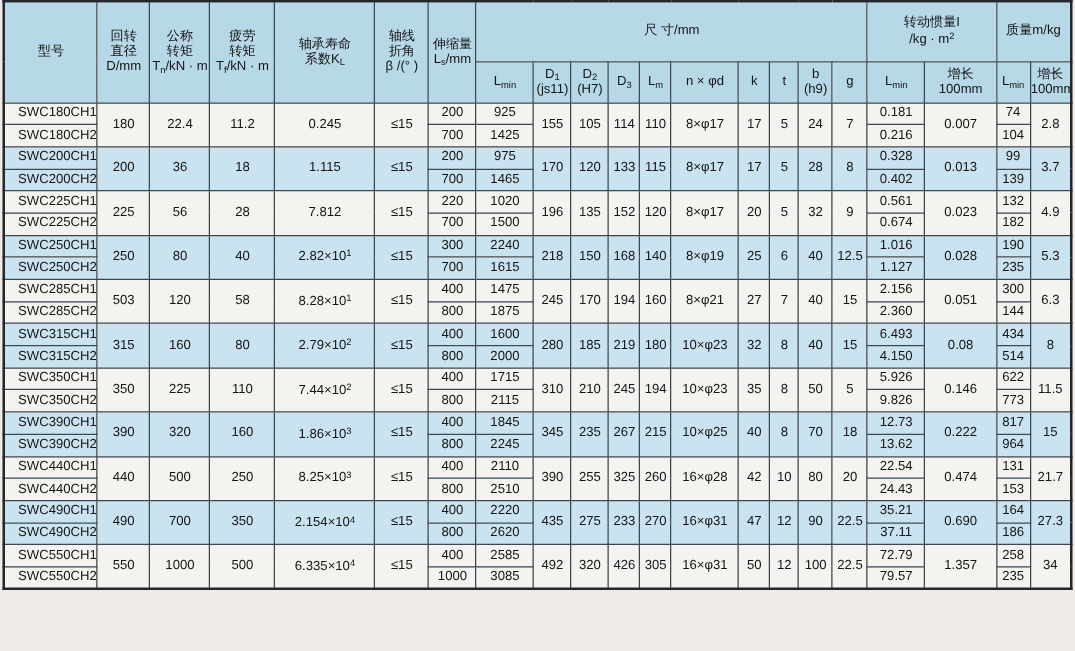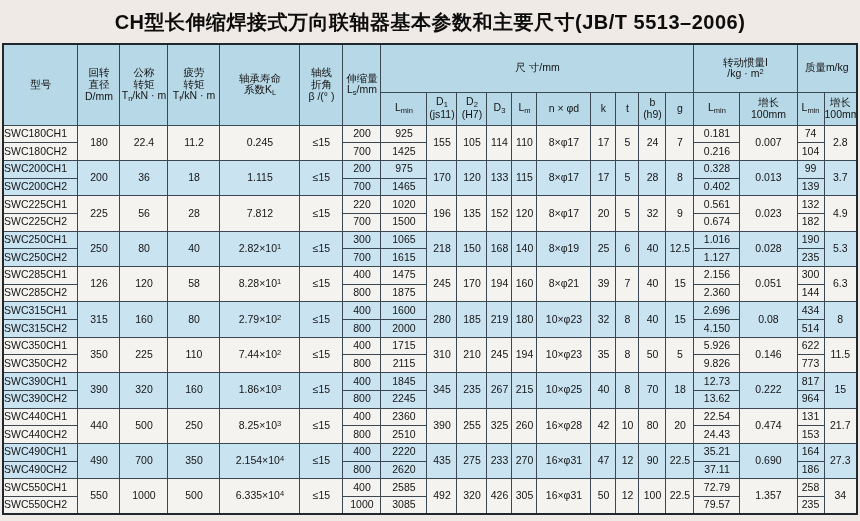--- a/index.html
+++ b/index.html
@@ -38,30 +38,29 @@
   thead th {
     background: var(--header-bg, #b7d8e7);
     font-weight: normal;
     font-size: 10.5px;
   }
   thead tr.top { height: 48px; }
   thead tr.sub { height: 33px; }
   tr.data { height: 17.7px; }
   tr.plain td { background: var(--plain-row-bg, #f5f3f0); }
   tr.blue td { background: var(--stripe-bg, #c9e3f1); }
-  td.model { text-align: left; padding-left: 0; }
+  td.model { text-align: right; padding-left: 0; }
   sub { font-size: 7.5px; line-height: 1; vertical-align: -2px; }
   sup { font-size: 7.5px; line-height: 1; vertical-align: 3px; }
   .hline { display: block; }
 </style>
 </head>
 <body>
 
 <div class="page">
-  <div class="title">CH型长伸缩焊接式万向联轴器基本参数和主要尺寸(JB/T 5513–2006)</div>
 
   <table>
     <colgroup>
       <col style="width:75px">
         <col style="width:42px">
         <col style="width:48px">
         <col style="width:52px">
       <col style="width:80px">
         <col style="width:43px">
         <col style="width:38px">
@@ -242,21 +241,21 @@
           <td>182</td>
         </tr>
         <tr class="data blue">
           <td class="model">SWC250CH1</td>
           <td rowspan="2">250</td>
           <td rowspan="2">80</td>
           <td rowspan="2">40</td>
           <td rowspan="2">2.82×10<sup>1</sup></td>
           <td rowspan="2">≤15</td>
           <td>300</td>
-          <td>1065</td>
+          <td>2240</td>
           <td rowspan="2">218</td>
           <td rowspan="2">150</td>
           <td rowspan="2">168</td>
           <td rowspan="2">140</td>
           <td rowspan="2">8×φ19</td>
           <td rowspan="2">25</td>
           <td rowspan="2">6</td>
           <td rowspan="2">40</td>
           <td rowspan="2">12.5</td>
           <td>1.016</td>
@@ -266,33 +265,33 @@
         </tr>
         <tr class="data blue">
           <td class="model">SWC250CH2</td>
           <td>700</td>
           <td>1615</td>
           <td>1.127</td>
           <td>235</td>
         </tr>
         <tr class="data plain">
           <td class="model">SWC285CH1</td>
-          <td rowspan="2">126</td>
+          <td rowspan="2">503</td>
           <td rowspan="2">120</td>
           <td rowspan="2">58</td>
           <td rowspan="2">8.28×10<sup>1</sup></td>
           <td rowspan="2">≤15</td>
           <td>400</td>
           <td>1475</td>
           <td rowspan="2">245</td>
           <td rowspan="2">170</td>
           <td rowspan="2">194</td>
           <td rowspan="2">160</td>
           <td rowspan="2">8×φ21</td>
-          <td rowspan="2">39</td>
+          <td rowspan="2">27</td>
           <td rowspan="2">7</td>
           <td rowspan="2">40</td>
           <td rowspan="2">15</td>
           <td>2.156</td>
           <td rowspan="2">0.051</td>
           <td>300</td>
           <td rowspan="2">6.3</td>
         </tr>
         <tr class="data plain">
           <td class="model">SWC285CH2</td>
@@ -312,21 +311,21 @@
           <td>1600</td>
           <td rowspan="2">280</td>
           <td rowspan="2">185</td>
           <td rowspan="2">219</td>
           <td rowspan="2">180</td>
           <td rowspan="2">10×φ23</td>
           <td rowspan="2">32</td>
           <td rowspan="2">8</td>
           <td rowspan="2">40</td>
           <td rowspan="2">15</td>
-          <td>2.696</td>
+          <td>6.493</td>
           <td rowspan="2">0.08</td>
           <td>434</td>
           <td rowspan="2">8</td>
         </tr>
         <tr class="data blue">
           <td class="model">SWC315CH2</td>
           <td>800</td>
           <td>2000</td>
           <td>4.150</td>
           <td>514</td>
@@ -392,21 +391,21 @@
           <td>964</td>
         </tr>
         <tr class="data plain">
           <td class="model">SWC440CH1</td>
           <td rowspan="2">440</td>
           <td rowspan="2">500</td>
           <td rowspan="2">250</td>
           <td rowspan="2">8.25×10<sup>3</sup></td>
           <td rowspan="2">≤15</td>
           <td>400</td>
-          <td>2360</td>
+          <td>2110</td>
           <td rowspan="2">390</td>
           <td rowspan="2">255</td>
           <td rowspan="2">325</td>
           <td rowspan="2">260</td>
           <td rowspan="2">16×φ28</td>
           <td rowspan="2">42</td>
           <td rowspan="2">10</td>
           <td rowspan="2">80</td>
           <td rowspan="2">20</td>
           <td>22.54</td>

